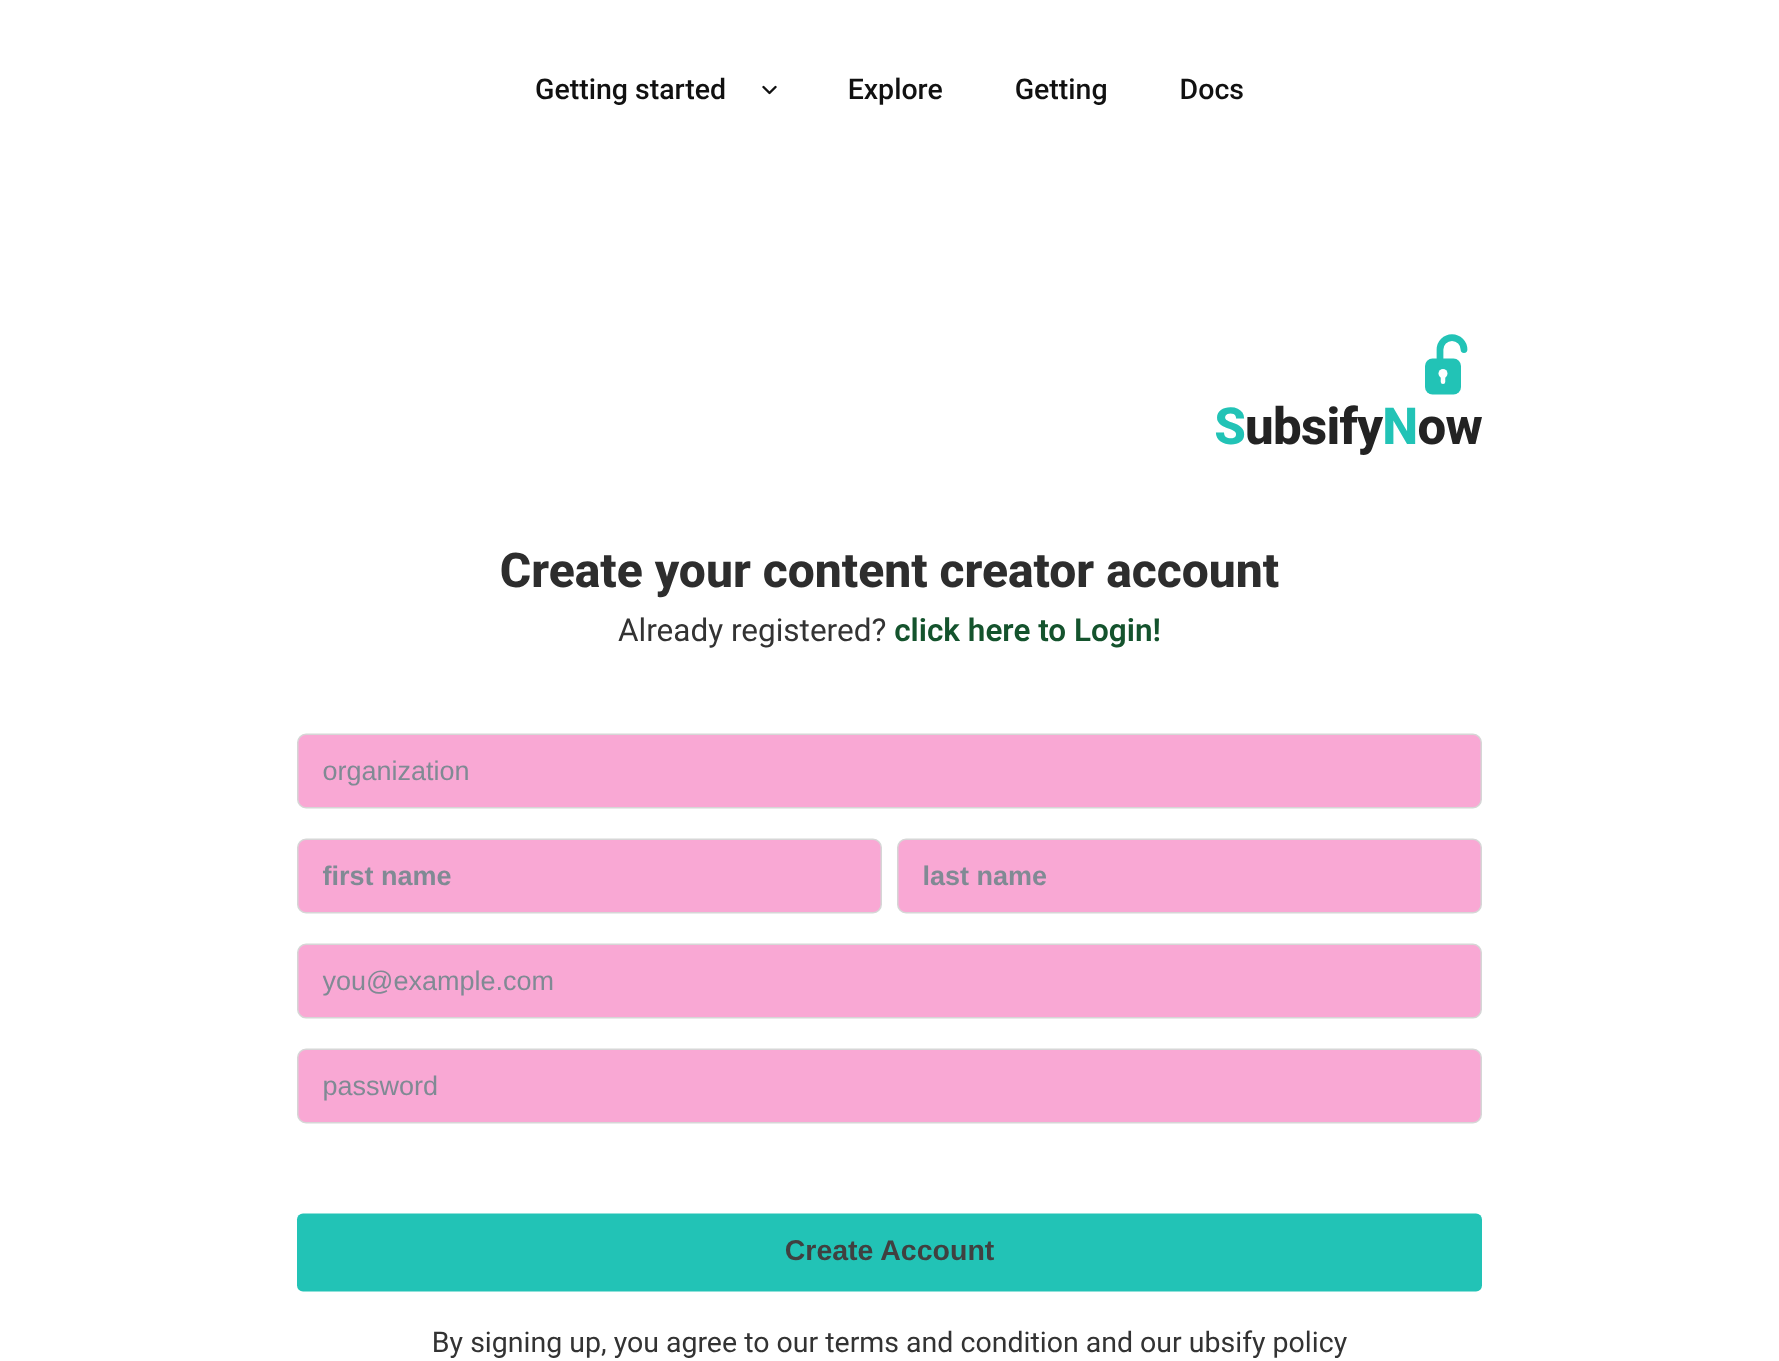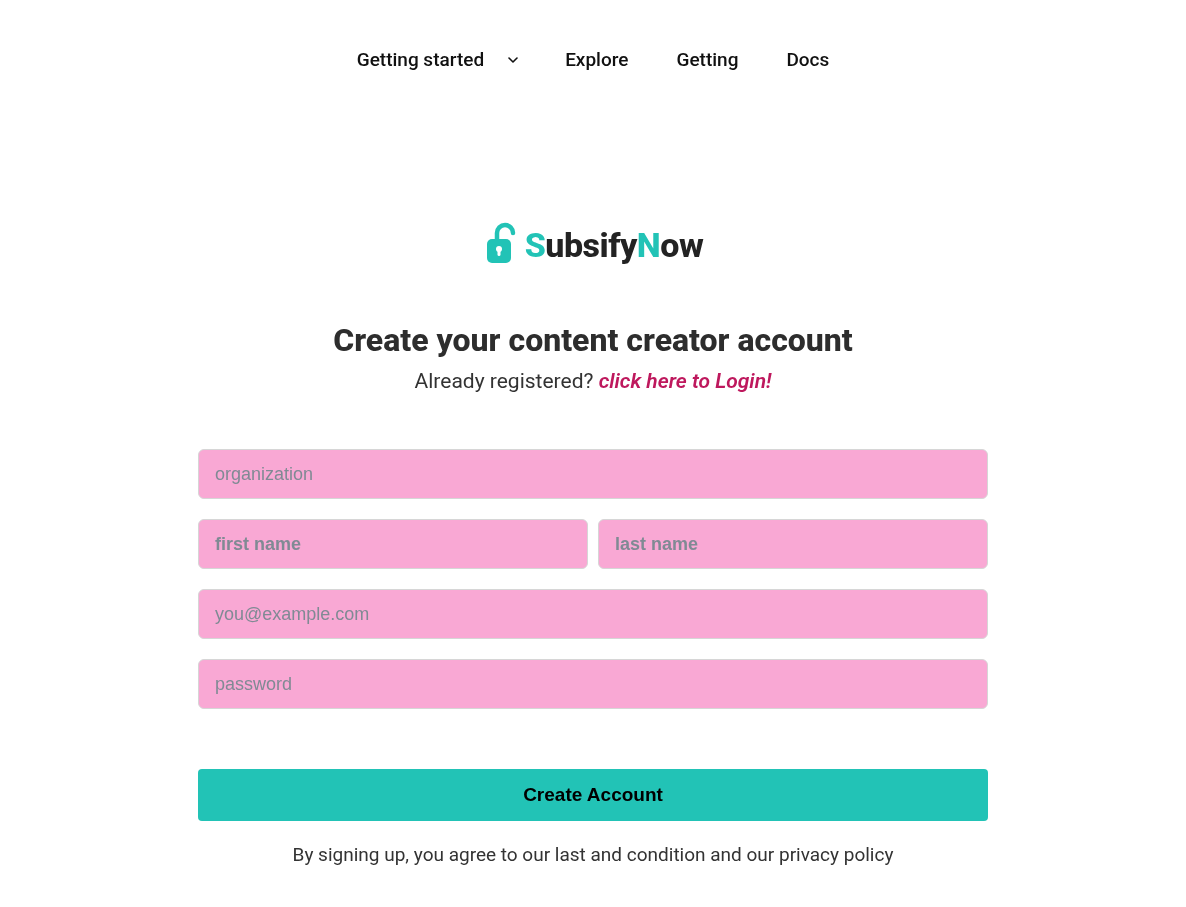--- a/index.html
+++ b/index.html
@@ -39,20 +39,21 @@
     width: 790px;
     margin: 150px auto 0 auto;
     text-align: center;
   }
   .logo {
     display: flex;
     align-items: flex-end;
     justify-content: center;
     gap: 0;
     margin-bottom: 56px;
+    flex-direction: column;
   }
   .logo-icon {
     width: 40px;
     height: 44px;
     position: relative;
     margin-right: 2px;
   }
   .logo-text {
     font-size: 34px;
     font-weight: 800;
@@ -66,24 +67,23 @@
     font-weight: 800;
     color: #2d2d2d;
     margin-bottom: 10px;
   }
   .sub {
     font-size: 21px;
     color: #333;
     margin-bottom: 56px;
   }
   .sub .login-link {
-    color: #be185d;
+    color: #14532d;
     font-weight: 600;
     cursor: pointer;
-    font-style: italic;
   }
 
   .form { text-align: left; }
   .row { display: flex; gap: 10px; }
   .row .input { flex: 1; font-weight: bold; }
   .input {
     width: 100%;
     height: 50px;
     border: 1px solid #d6d6d6;
     border-radius: 6px;
@@ -97,21 +97,21 @@
   .input::placeholder { color: #808a94; }
 
   .submit-btn {
     width: 100%;
     height: 52px;
     background: #22c3b6;
     border: none;
     border-radius: 4px;
     font-size: 19px;
     font-weight: 600;
-    color: #000000;
+    color: #404040;
     cursor: pointer;
     margin-top: 40px;
   }
   .terms {
     text-align: center;
     font-size: 19px;
     color: #333;
     margin-top: 22px;
   }
 </style>
@@ -164,14 +164,14 @@
     <div class="row">
       <input class="input" type="text" placeholder="first name" style="">
       <input class="input" type="text" placeholder="last name" style="">
     </div>
     <input class="input" type="email" placeholder="you@example.com" style="">
     <input class="input" type="password" placeholder="password" style="">
 
     <button class="submit-btn" type="button">Create Account</button>
   </form>
 
-  <p class="terms">By signing up, you agree to our last and condition and our privacy policy</p>
+  <p class="terms">By signing up, you agree to our terms and condition and our ubsify policy</p>
 </div>
 
 </body></html>

